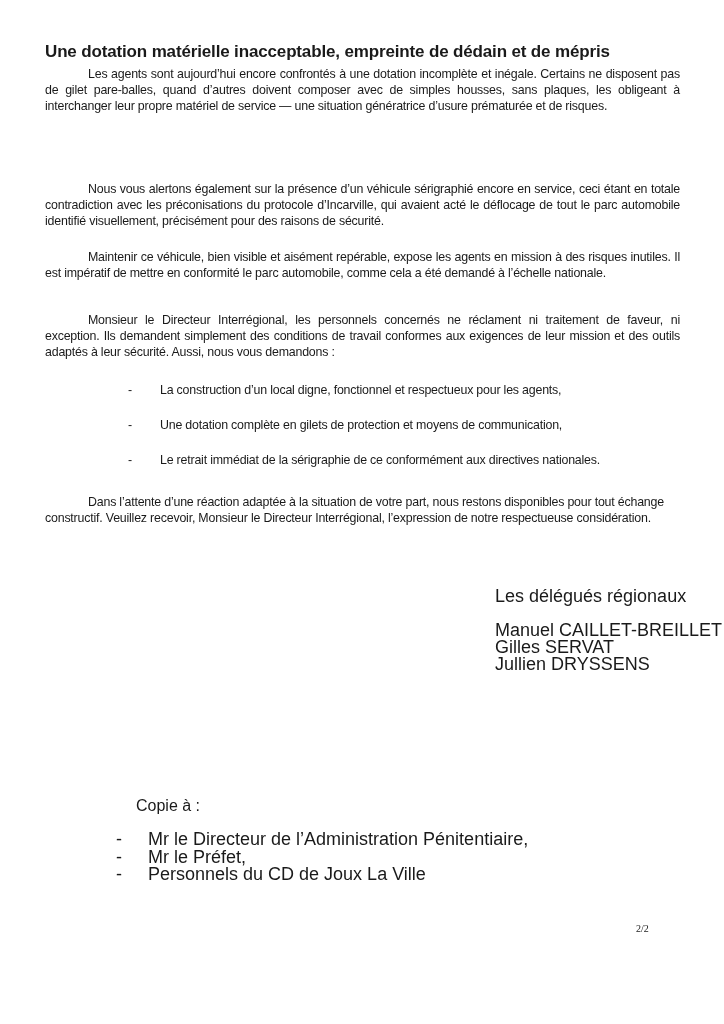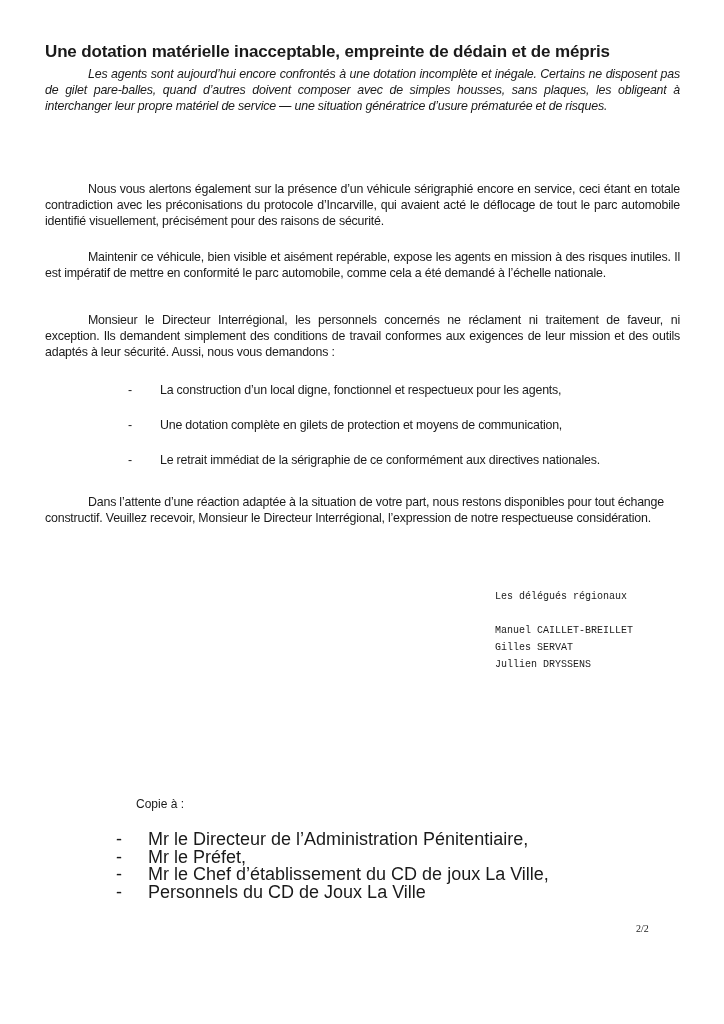--- a/index.html
+++ b/index.html
@@ -9,35 +9,35 @@
       color: #1a1a1a; font-size: 12.4px;
     }
     .page { position: absolute; left: 0; top: 0; width: 724px; height: 1024px; }
     .abs { position: absolute; }
     .heading { font-weight: bold; font-size: 17px; letter-spacing: -0.15px; white-space: nowrap; }
     .para { left: 45px; width: 635px; line-height: 16px; text-align: justify; letter-spacing: -0.2px; }
     .para .indent { display: inline-block; width: 43px; }
     .para p { margin: 0; }
     .bullet { left: 128px; white-space: nowrap; letter-spacing: -0.2px; }
     .bullet .dash { display: inline-block; width: 32px; }
-    .sig { left: 495px; white-space: nowrap; line-height: 17px; font-size: 10px; font-family: Liberation Mono, monospace; }
-    .copy-title { left: 136px; font-size: 12px; }
+    .sig { left: 495px; white-space: nowrap; line-height: 17px; font-size: 18px; }
+    .copy-title { left: 136px; font-size: 16px; }
     .copy-list { left: 116px; font-size: 18px; line-height: 17.5px; }
     .copy-list .dash { display: inline-block; width: 32px; }
     .copy-item { white-space: nowrap; }
     .page-num { left: 636px; top: 923px; font-family: "Liberation Serif", serif; font-size: 10px; }
   </style>
 </head>
 <body>
 
 <div class="page">
 
   <div class="abs heading" style="left:45px; top:42px;">Une dotation matérielle inacceptable, empreinte de dédain et de mépris</div>
 
-  <div class="abs para" style="top:66px;font-style:italic;">
+  <div class="abs para" style="top:66px;">
     <p><span class="indent"></span><span>Les agents sont aujourd’hui encore confrontés à une dotation incomplète et inégale. Certains ne disposent pas de gilet pare-balles, quand d’autres doivent composer avec de simples housses, sans plaques, les obligeant à interchanger leur propre matériel de service — une situation génératrice d’usure prématurée et de risques.</span></p>
   </div>
 
 
   <div class="abs para" style="top:181px;">
     <p><span class="indent"></span><span>Nous vous alertons également sur la présence d’un véhicule sérigraphié encore en service, ceci étant en totale contradiction avec les préconisations du protocole d’Incarville, qui avaient acté le déflocage de tout le parc automobile identifié visuellement, précisément pour des raisons de sécurité.</span></p>
   </div>
 
   <div class="abs para" style="top:249px;">
     <p><span class="indent"></span><span>Maintenir ce véhicule, bien visible et aisément repérable, expose les agents en mission à des risques inutiles. Il est impératif de mettre en conformité le parc automobile, comme cela a été demandé à l’échelle nationale.</span></p>
@@ -66,18 +66,17 @@
     <div>Manuel CAILLET-BREILLET</div>
     <div>Gilles SERVAT</div>
     <div>Jullien DRYSSENS</div>
   </div>
 
   <div class="abs copy-title" style="top:797px;">Copie à :</div>
 
   <div class="abs copy-list" style="top:831px;">
     <div class="copy-item"><span class="dash">-</span><span>Mr le Directeur de l’Administration Pénitentiaire,</span></div>
     <div class="copy-item"><span class="dash">-</span><span>Mr le Préfet,</span></div>
-    <div class="copy-item"><span class="dash">-</span><span>Mr le Chef d’établissement du CD de joux La Ville,</span></div>
     <div class="copy-item"><span class="dash">-</span><span>Personnels du CD de Joux La Ville</span></div>
   </div>
 
   <div class="abs page-num">2/2</div>
 </div>
 
 </body></html>

